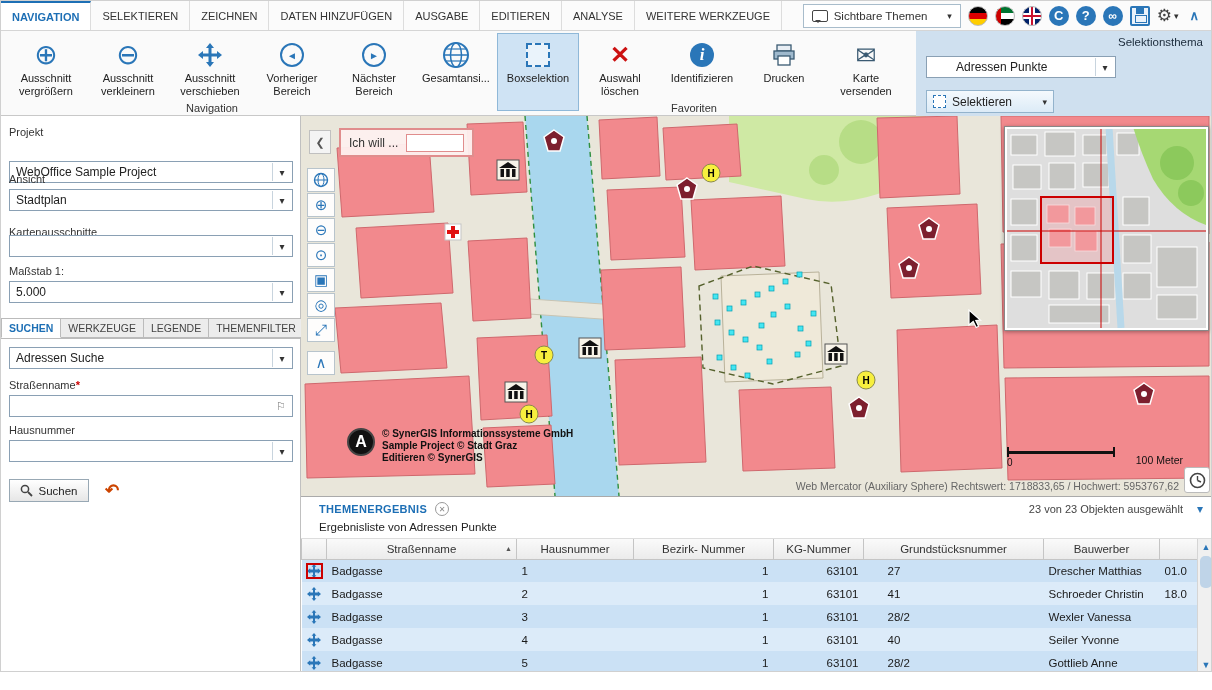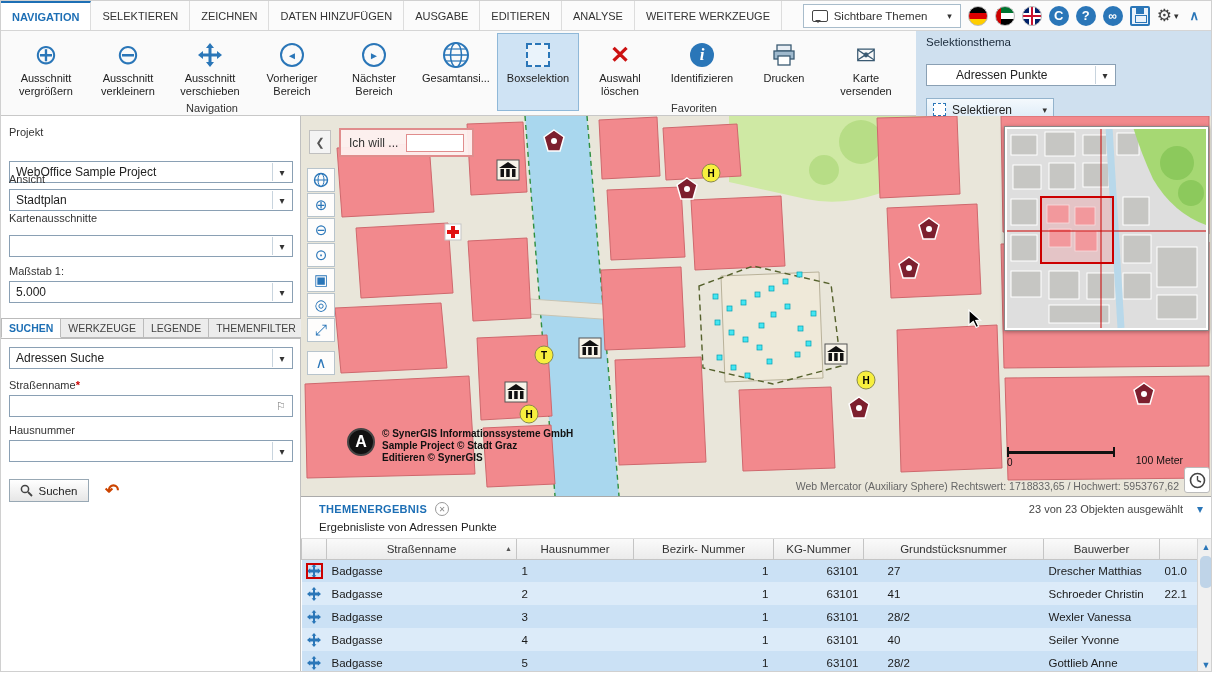--- a/index.html
+++ b/index.html
@@ -44,21 +44,21 @@
   .tbtn .tlabel { font-size:11px; line-height:13px; color:#222; text-align:center; }
   .glyph-blue { color:#2a76b8; font-size:28px; line-height:28px; }
   .circle-arrow { width:24px; height:24px; border:2.5px solid #2a76b8; border-radius:50%; color:#2a76b8; font-size:10px; display:flex; align-items:center; justify-content:center; }
   .boxsel-icon { width:24px; height:24px; border:2px dashed #2a76b8; background:#eaf3fb; }
   .red-x { color:#cc1111; font-size:24px; font-weight:bold; line-height:26px; }
   .info-circle { width:24px; height:24px; border-radius:50%; background:#2a76b8; color:#fff; font-family:"Liberation Serif", serif; font-style:italic; font-weight:bold; font-size:17px; display:flex; align-items:center; justify-content:center; }
   .envelope { color:#3a5a72; font-size:25px; line-height:26px; }
   .group-caption { position:absolute; bottom:1px; font-size:11px; color:#333; text-align:center; width:90px; }
 
   #selpanel { position:absolute; right:0; top:0; width:297px; height:85px; background:#cfe0ef; padding:5px 10px; }
-  #selpanel .sp-label { font-size:11.5px; color:#1a2a3a; margin-bottom:16px; }
+  #selpanel .sp-label { font-size:11.5px; color:#1a2a3a; margin-bottom:8px;text-align:right; }
   .select { position:relative; background:#fff; border:1px solid #8aa0b4; height:22px; display:flex; align-items:center; padding:0 22px 0 6px; font-size:12px; color:#222; cursor:pointer; }
   .select::after { content:"\25BE"; position:absolute; right:1px; top:1px; width:18px; height:18px; display:flex; align-items:center; justify-content:center; font-size:10px; color:#333; border-left:1px solid #c8d4de; }
   #selpanel .select { width:190px;padding-left:29px; }
   .selektieren-btn { margin-top:12px; width:128px; height:23px; border:1px solid #93b3cc; background:linear-gradient(#f4f9fd,#dcebf7); display:flex; align-items:center; gap:6px; padding:0 6px; font-size:12px; color:#222; cursor:pointer; }
   .sel-check-icon { width:13px; height:13px; border:1.5px dashed #2a76b8; background:#fff; }
 
   
   #sidebar { position:absolute; left:0; top:115px; width:300px; height:575px; background:#fff; border-right:1px solid #c0c0c0; }
   .sb-label { position:absolute; left:8px; font-size:11px; color:#333; }
   .sb-select { position:absolute; left:8px; width:284px; }
@@ -245,21 +245,21 @@
 
   <aside id="sidebar">
     <div class="sb-label" style="top:10px">Projekt</div>
     <div class="select sb-select" style="top:45px">
       <span>WebOffice Sample Project</span>
     </div>
     <div class="sb-label" style="top:57px">Ansicht</div>
     <div class="select sb-select" style="top:73px">
       <span>Stadtplan</span>
     </div>
-    <div class="sb-label" style="top:96px">Kartenausschnitte</div>
+    <div class="sb-label" style="top:110px">Kartenausschnitte</div>
     <div class="select sb-select" style="top:119px">
       <span></span>
     </div>
     <div class="sb-label" style="top:149px">Maßstab 1:</div>
     <div class="select sb-select" style="top:165px">
       <span>5.000</span>
     </div>
 
     <div class="sb-tabs">
       <div class="sb-tab active">SUCHEN</div>
@@ -593,21 +593,21 @@
                   <path d="M7 0 L9.4 2.8 H8 V5.6 H10.8 V4.2 L14 7 L10.8 9.8 V8.4 H8 V11.2 H9.4 L7 14 L4.6 11.2 H6 V8.4 H3.2 V9.8 L0 7 L3.2 4.2 V5.6 H6 V2.8 H4.6 Z" fill="#2a76b8"></path>
                 </svg>
               </span>
             </td>
           <td>Badgasse</td>
           <td>2</td>
           <td class="num-r">1</td>
           <td class="num-r">63101</td>
           <td style="padding-left:24px">41</td>
           <td>Schroeder Christin</td>
-          <td>22.1</td>
+          <td>18.0</td>
         </tr>
         <tr class="row-a">
           <td>
               <span class="zoomto">
                 <svg width="14" height="14" viewBox="0 0 14 14">
                   <path d="M7 0 L9.4 2.8 H8 V5.6 H10.8 V4.2 L14 7 L10.8 9.8 V8.4 H8 V11.2 H9.4 L7 14 L4.6 11.2 H6 V8.4 H3.2 V9.8 L0 7 L3.2 4.2 V5.6 H6 V2.8 H4.6 Z" fill="#2a76b8"></path>
                 </svg>
               </span>
             </td>
           <td>Badgasse</td>

